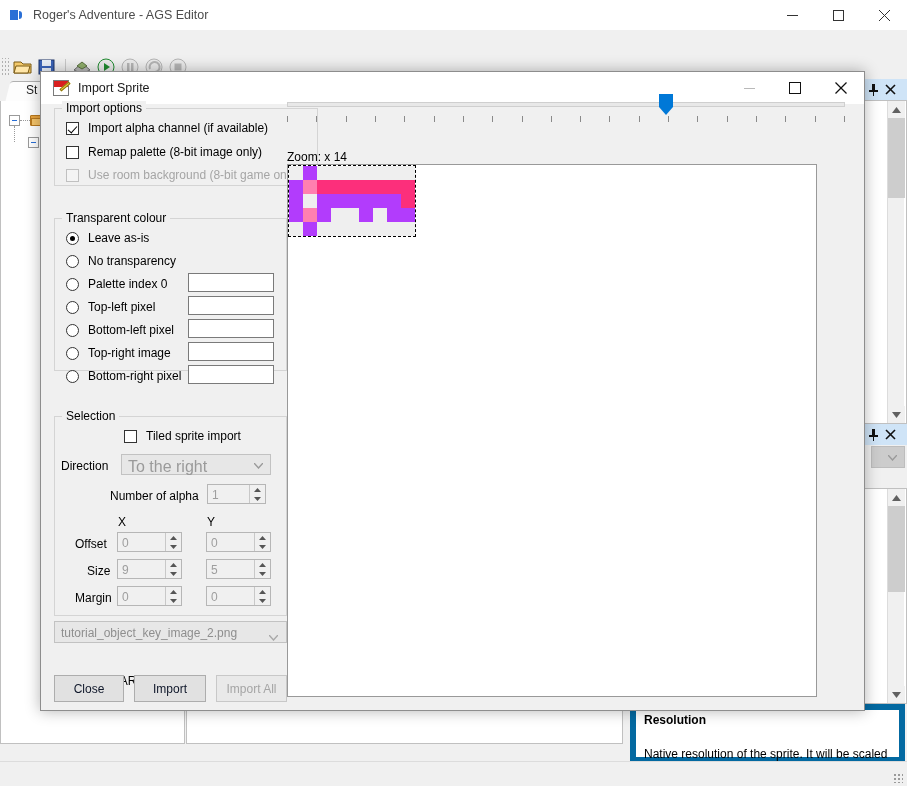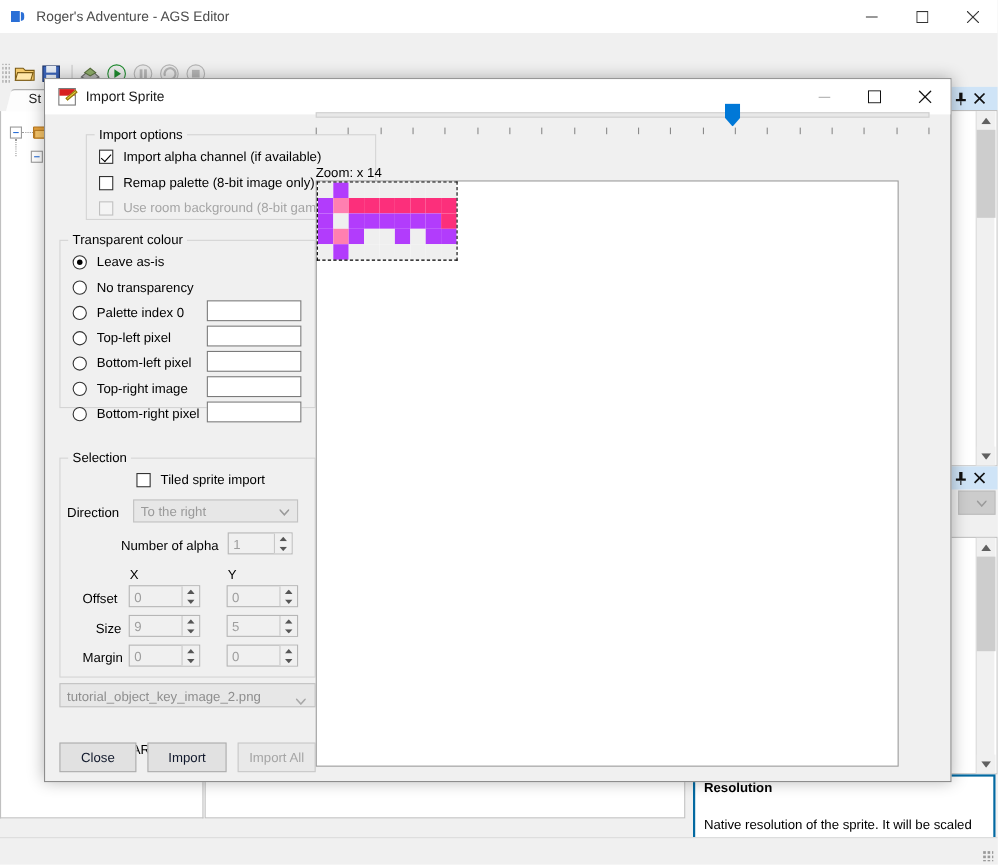--- a/index.html
+++ b/index.html
@@ -59,21 +59,21 @@
   .centerpane { position:absolute; left:186px; top:101px; width:437px; height:643px; background:#ffffff; border:1px solid #c0c0c0; }
   .rightpane-top { position:absolute; left:624px; top:79px; width:283px; height:345px; background:#f0f0f0; }
   .dockhdr { position:absolute; right:0; top:0; height:21px; display:flex; align-items:center; background:#cfe4f7; padding:0 4px; }
   .dockhdr .ic { width:17px; height:17px; display:flex; align-items:center; justify-content:center; }
   .panebody { position:absolute; background:#ffffff; border:1px solid #c0c0c0; }
 
   .scroll { position:absolute; width:17px; background:#f0f0f0; border-left:1px solid #dcdcdc; }
   .sb-arrow { width:17px; height:17px; display:flex; align-items:center; justify-content:center; background:#f0f0f0; }
   .sb-thumb { position:absolute; left:0; width:17px; background:#cdcdcd; }
 
-  .propgrid { position:absolute; background:#ffffff; border:2px solid #0369a1;padding-left:16px; }
+  .propgrid { position:absolute; background:#ffffff; border:6px solid #0369a1;padding-left:16px; }
   .prop-head { font-weight:bold; font-size:12px; }
   .prop-desc { font-size:12px; color:#000; line-height:16px;margin-top:16px; }
 
   .statusbar { position:absolute; left:0; bottom:0; width:907px; height:25px; background:#f0f0f0; border-top:1px solid #dcdcdc; }
   .gripdots { position:absolute; right:4px; bottom:3px; width:10px; height:10px;
     background-image: radial-gradient(#9a9a9a 45%, transparent 46%);
     background-size: 4px 4px; }
 
   
   .dlg {
@@ -106,21 +106,21 @@
 
   .tbox { position:absolute; background:#ffffff; border:1px solid #7a7a7a; }
 
   .spin { position:absolute; background:#f0f0f0; border:1px solid #b6b6b6; }
   .spin .val { position:absolute; left:4px; top:3px; font-size:12px; color:#9e9e9e; }
   .spin .btns { position:absolute; right:0; top:0; width:16px; height:100%; border-left:1px solid #c8c8c8; background:#f0f0f0; }
   .spin .btns .u, .spin .btns .d { position:absolute; left:0; width:15px; height:50%; display:flex; align-items:center; justify-content:center; }
   .spin .btns .u { top:0; } .spin .btns .d { bottom:0; }
 
   .combo { position:absolute; background:#e7e7e7; border:1px solid #c2c2c2; }
-  .combo .txt { position:absolute; left:6px; top:3px; font-size:12px; color:#9a9a9a; }
+  .combo .txt { position:absolute; left:6px; top:3px; font-size:16px; color:#9a9a9a; }
   .combo .arr { position:absolute; right:7px; top:50%; transform:translateY(-50%); }
 
   .lbl { position:absolute; font-size:12px; color:#000; }
 
   .btn { position:absolute; background:#e1e1e1; border:1px solid #adadad; font-size:12px;
     display:flex; align-items:center; justify-content:center; color:#0f172a; }
   .btn.dis { color:#a5a5a5; border-color:#c8c8c8; background:#e9e9e9; }
 
   
   .prevwrap { position:absolute; left:246px; top:92px; width:530px; height:533px; background:#ffffff; border:1px solid #999; }
@@ -345,21 +345,21 @@
         </div>
         <div class="dlg-wbtn">
           <svg width="12" height="12">
               <line x1="0.5" y1="0.5" x2="11.5" y2="11.5" stroke="#111" stroke-width="1.2"></line>
               <line x1="11.5" y1="0.5" x2="0.5" y2="11.5" stroke="#111" stroke-width="1.2"></line>
             </svg>
         </div>
       </div>
     </div>
 
-    <div class="gbox" style="left:13px; top:50px; width:264px; height:78px;margin-left:24px;">
+    <div class="gbox" style="left:13px; top:36px; width:264px; height:78px;">
       <span class="gbox-lbl">Import options</span>
 
       <div class="cb-row" style="left:11px; top:12px;">
         <span class="cbox on"></span>
         <span class="cb-lbl">Import alpha channel (if available)</span>
       </div>
       <div class="cb-row" style="left:11px; top:36px;">
         <span class="cbox"></span>
         <span class="cb-lbl">Remap palette (8-bit image only)</span>
       </div>

